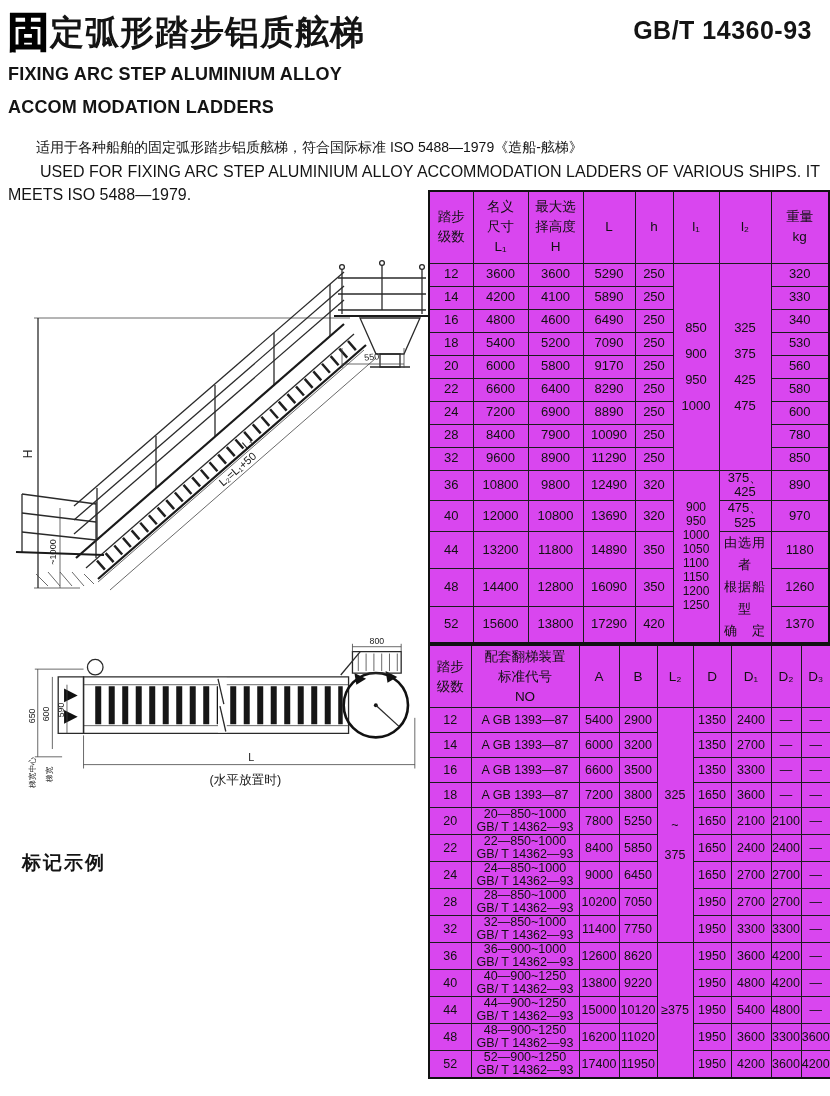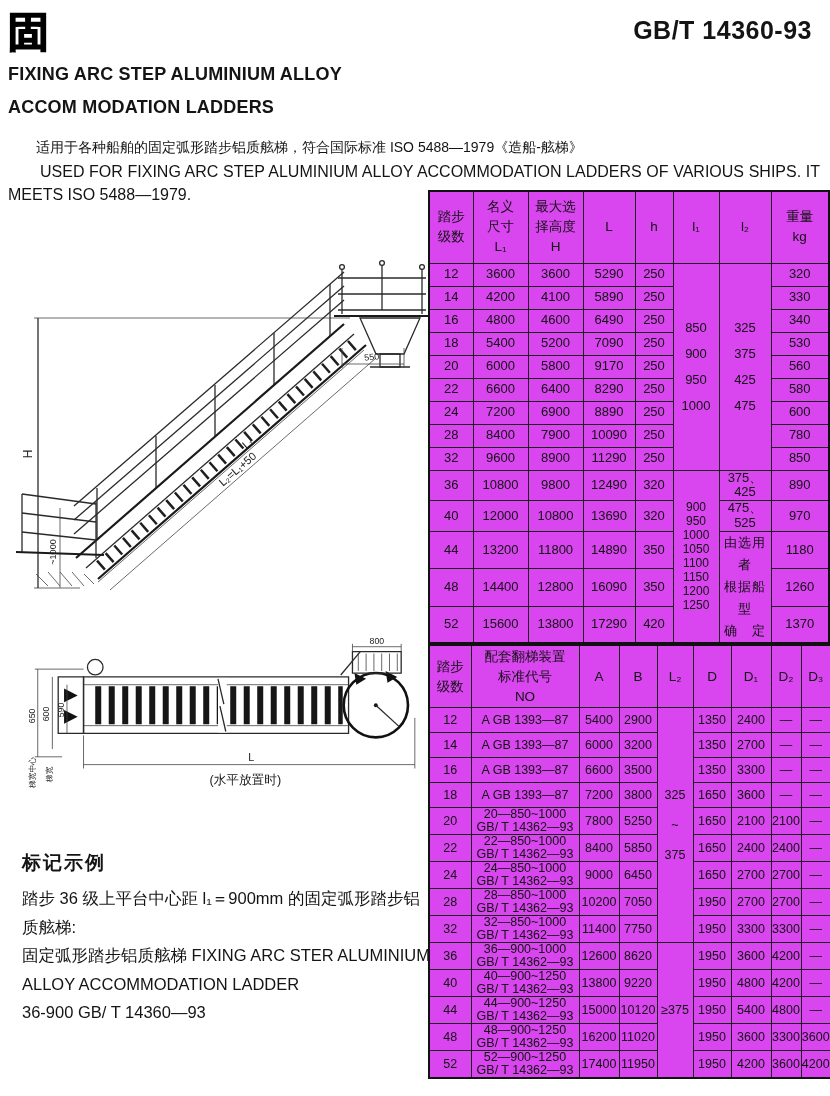--- a/index.html
+++ b/index.html
@@ -54,20 +54,21 @@
   .dimtxt { fill:#222; font-family:"Liberation Sans","DejaVu Sans",sans-serif; }
 </style>
 </head>
 <body>
 
 <div class="page">
 
   <div class="header">
     <div class="title-row">
       <span class="logo-char">固</span>
+      <span class="title-zh">定弧形踏步铝质舷梯</span>
       <span class="std-no">GB/T 14360-93</span>
     </div>
     <div class="en-title">FIXING ARC STEP ALUMINIUM ALLOY</div>
     <div class="en-title">ACCOM MODATION LADDERS</div>
     <div class="intro-zh">适用于各种船舶的固定弧形踏步铝质舷梯，符合国际标准 ISO 5488—1979《造船-舷梯》</div>
     <div class="intro-en">USED FOR FIXING ARC STEP ALUMINIUM ALLOY ACCOMMODATION LADDERS OF VARIOUS SHIPS. IT MEETS ISO 5488—1979.</div>
   </div>
 
   <div class="leftcol">
 
@@ -188,27 +189,20 @@
       <line class="thin" x1="22" y1="30" x2="72" y2="30"></line>
       <line class="thin" x1="22" y1="120" x2="50" y2="120"></line>
       <text class="dimtxt" font-size="9" transform="translate(22,78) rotate(-90)" text-anchor="middle">650</text>
       <text class="dimtxt" font-size="9" transform="translate(37,76) rotate(-90)" text-anchor="middle">600</text>
       <text class="dimtxt" font-size="9" transform="translate(52,72) rotate(-90)" text-anchor="middle">590</text>
       <text class="dimtxt" font-size="8" transform="translate(22,152) rotate(-90)">梯宽中心</text>
       <text class="dimtxt" font-size="8" transform="translate(40,146) rotate(-90)">梯宽</text>
     </svg>
 
     <div class="mark-head">标记示例</div>
-    <div class="mark-lines">
-        <div>踏步 36 级上平台中心距 l₁＝900mm 的固定弧形踏步铝</div>
-        <div>质舷梯:</div>
-        <div>固定弧形踏步铝质舷梯 FIXING ARC STER ALUMINIUM</div>
-        <div>ALLOY ACCOMMODATION LADDER</div>
-        <div>36-900 GB/ T 14360—93</div>
-      </div>
   </div>
 
   <div class="rightcol">
 
     <table id="table1">
       <colgroup>
         <col style="width:44px">
           <col style="width:55px">
           <col style="width:55px">
           <col style="width:52px">

